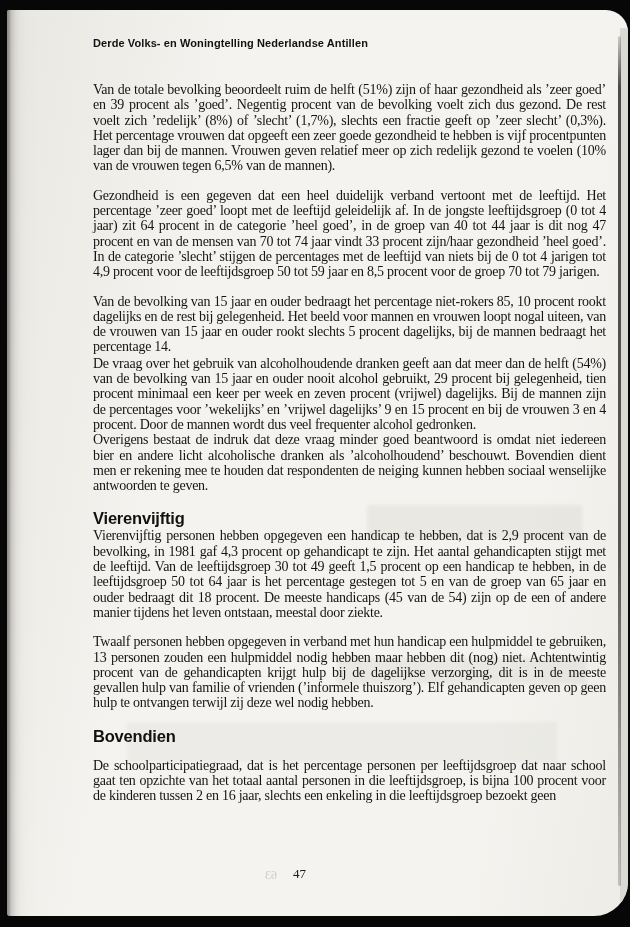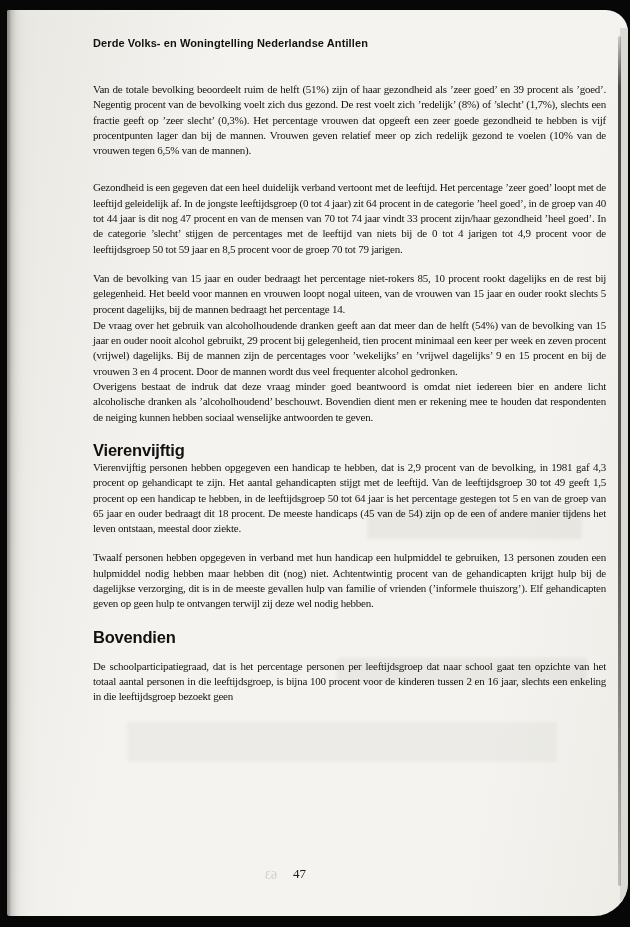--- a/index.html
+++ b/index.html
@@ -73,28 +73,28 @@
   }
   .running-header {
     font-family: "Liberation Sans", sans-serif;
     font-weight: 700;
     font-size: 11px;
     line-height: 14px;
     letter-spacing: 0.1px;
     color: #121212;
   }
   .para {
-    font-size: 11px;
+    font-size: 14px;
     line-height: 15.3px;
     letter-spacing: -0.25px;
     text-align: justify;
     color: #151515;
   }
   .p1 { margin-top: 32px; }
-  .p2 { margin-top: 22px; }
+  .p2 { margin-top: 14px; }
   .p3 { margin-top: 14px; }
   .p4 { margin-top: 1px; }
   .p5 { }
   .p6 { margin-top: 14px; }
   .p7 { margin-top: 12px; }
   .section-heading {
     font-family: "Liberation Sans", sans-serif;
     font-weight: 700;
     font-size: 16.5px;
     line-height: 20px;

